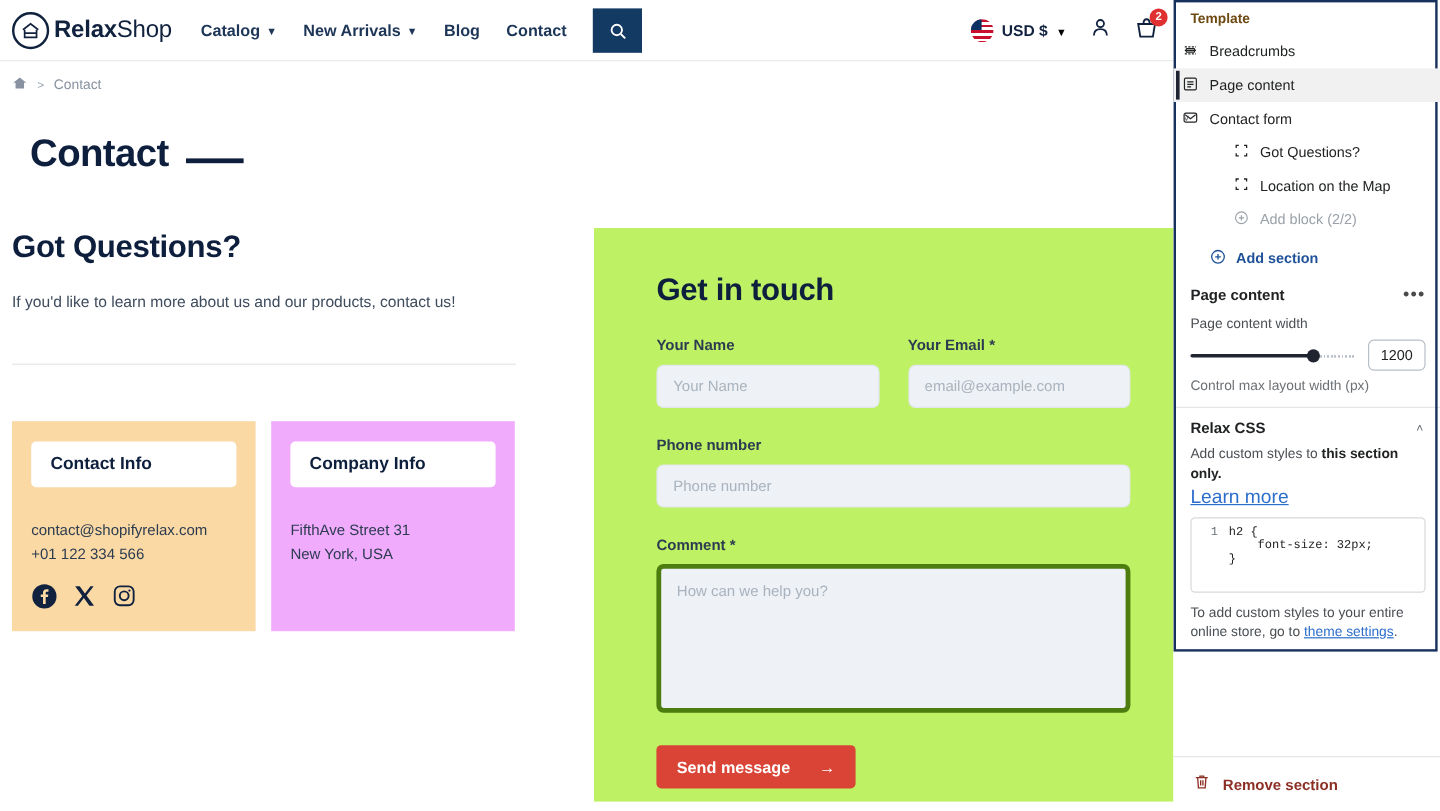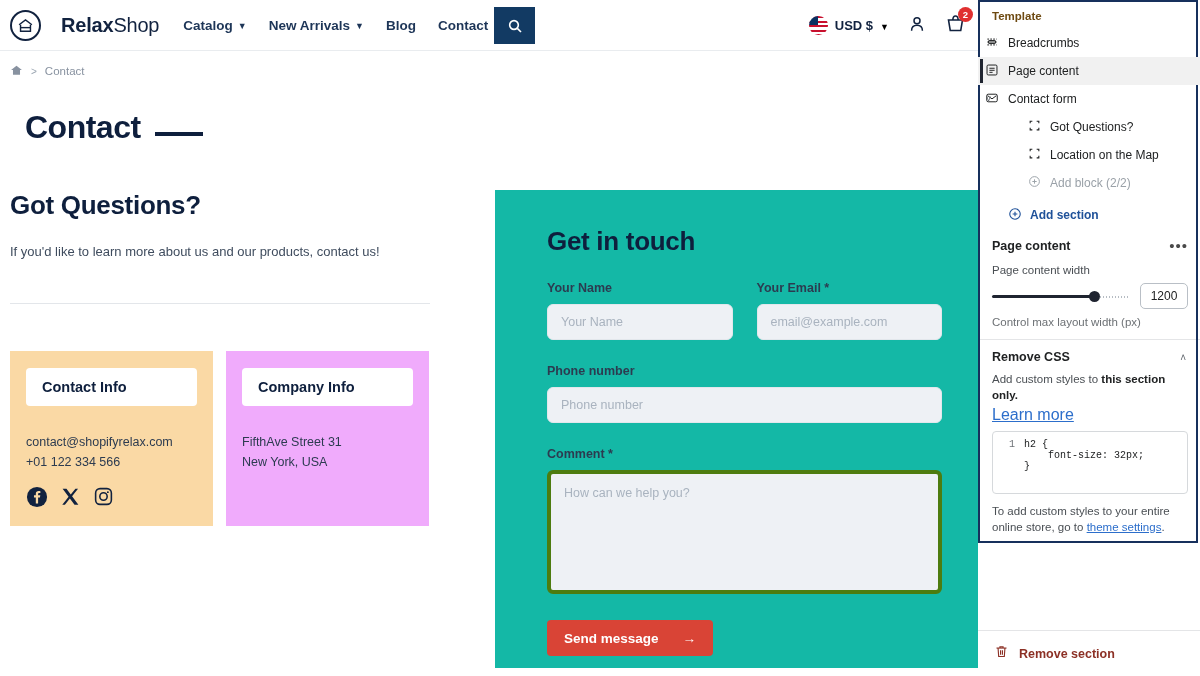--- a/index.html
+++ b/index.html
@@ -22,21 +22,21 @@
   
   .sf-header {
     height: 51px;
     display: flex;
     align-items: center;
     padding: 0 0 0 10px;
     border-bottom: 1px solid #e9ecef;
     background: #fff;
     position: relative;
   }
-  .logo-wrap { display: flex; align-items: center; gap: 20px; }
+  .logo-wrap { display: flex; align-items: center; gap: 4px; }
   .logo-mark {
     width: 31px; height: 31px; border-radius: 50%;
     border: 2px solid #11223f;
     display: flex; align-items: center; justify-content: center;
   }
   .logo-text { font-size: 20px; color: #11223f; letter-spacing: -.2px; white-space: nowrap;}
   .logo-text b { font-weight: 700; }
   .logo-text span { font-weight: 400; }
 
   .sf-nav { display: flex; align-items: center; gap: 22px; margin-left: 24px; }
@@ -91,21 +91,21 @@
   .bc-link { color: #8892a0; cursor: pointer; }
 
   
   .page-title-row { padding: 18px 0 0 25px; display: flex; align-items: center; gap: 14px; }
   .page-title { font-size: 32px; font-weight: 700; color: #0e1f3d; letter-spacing: -.5px; }
   .title-rule { width: 48px; height: 4px; background: #0e1f3d; margin-top: 12px; }
 
   
   .body-cols { display: flex; margin-top: 44px; height: 478px; }
   .col-left { width: 495px; padding: 0 65px 0 10px; background: #fff; }
-  .col-right { width: 483px; background: #14b8a6; padding: 36px 36px 0 52px; }
+  .col-right { width: 483px; background: #bef264; padding: 36px 36px 0 52px; }
 
   .h2-got { font-size: 26px; font-weight: 700; color: #0e1f3d; letter-spacing: -.3px; }
   .got-desc { margin-top: 22px; font-size: 13px; color: #3f4c5e; line-height: 1.4; white-space: nowrap;}
   .left-rule { margin-top: 42px; height: 1px; background: #e3e6ea; }
 
   .cards { display: flex; gap: 13px; margin-top: 47px; }
   .card { width: 203px; height: 175px; padding: 17px 16px 0 16px; }
   .card.contact { background: #fad9a5; }
   .card.company { background: #f0abfc; }
   .card-head {
@@ -498,21 +498,21 @@
           <span class="slider-knob"></span>
         </div>
         <div class="num-box">1200</div>
       </div>
 
       <div class="help-text">Control max layout width (px)</div>
 
       <div class="divider"></div>
 
       <div class="css-head">
-        <span class="css-title">Remove CSS</span>
+        <span class="css-title">Relax CSS</span>
         <span class="collapse-caret">˄</span>
       </div>
 
       <div class="css-desc">
         <span>Add custom styles to </span><b>this section only.</b>
       </div>
       <div style="padding:3px 14px 0 14px;">
         <span class="link">Learn more</span>
       </div>
 

